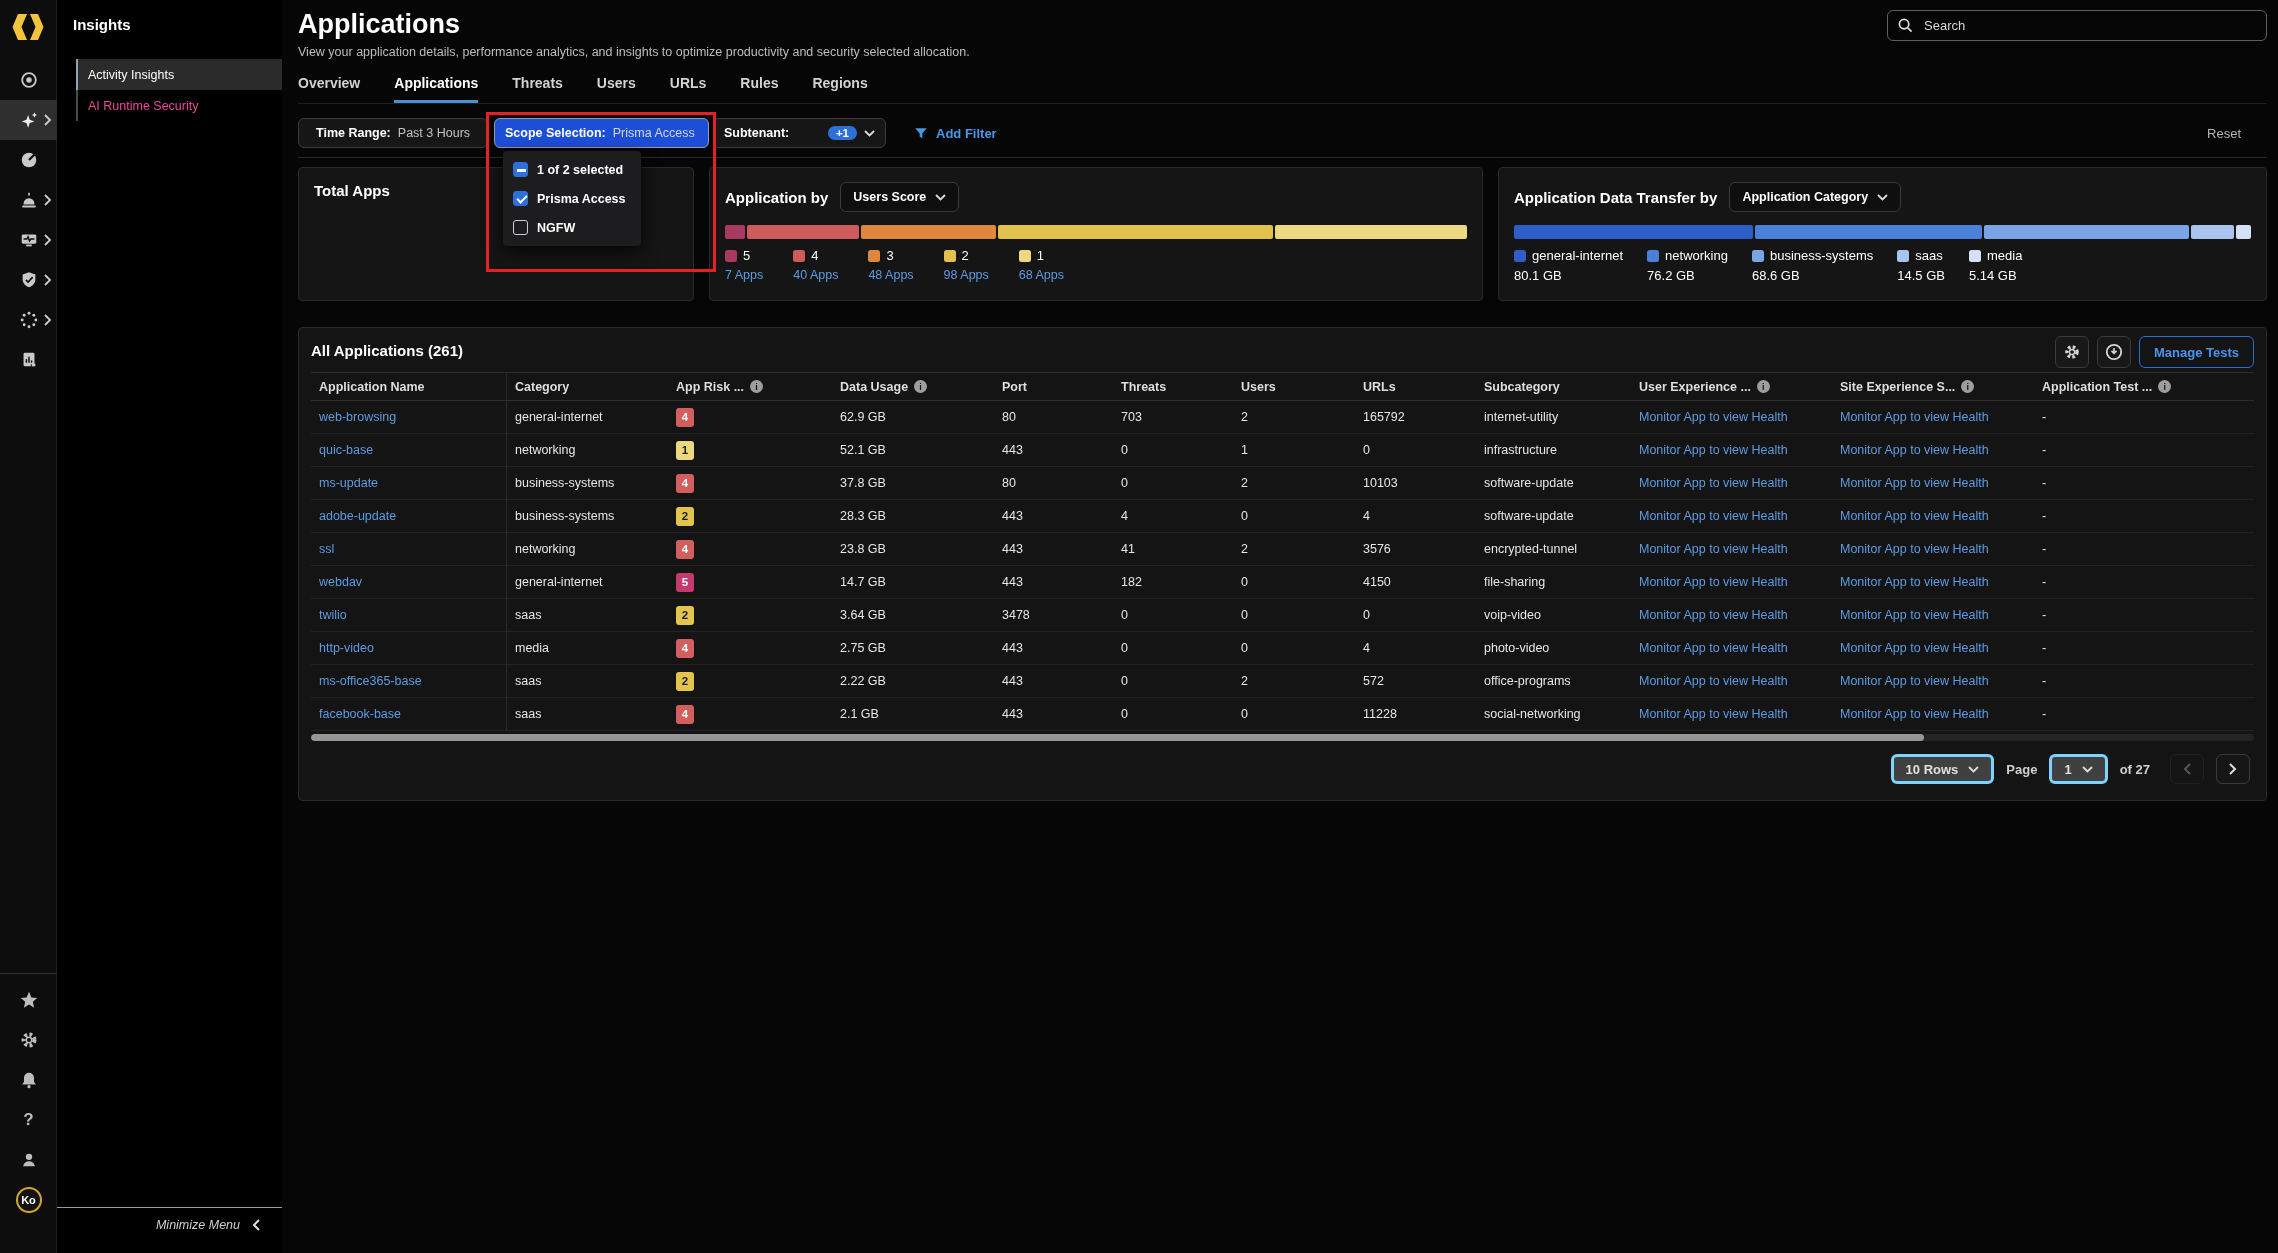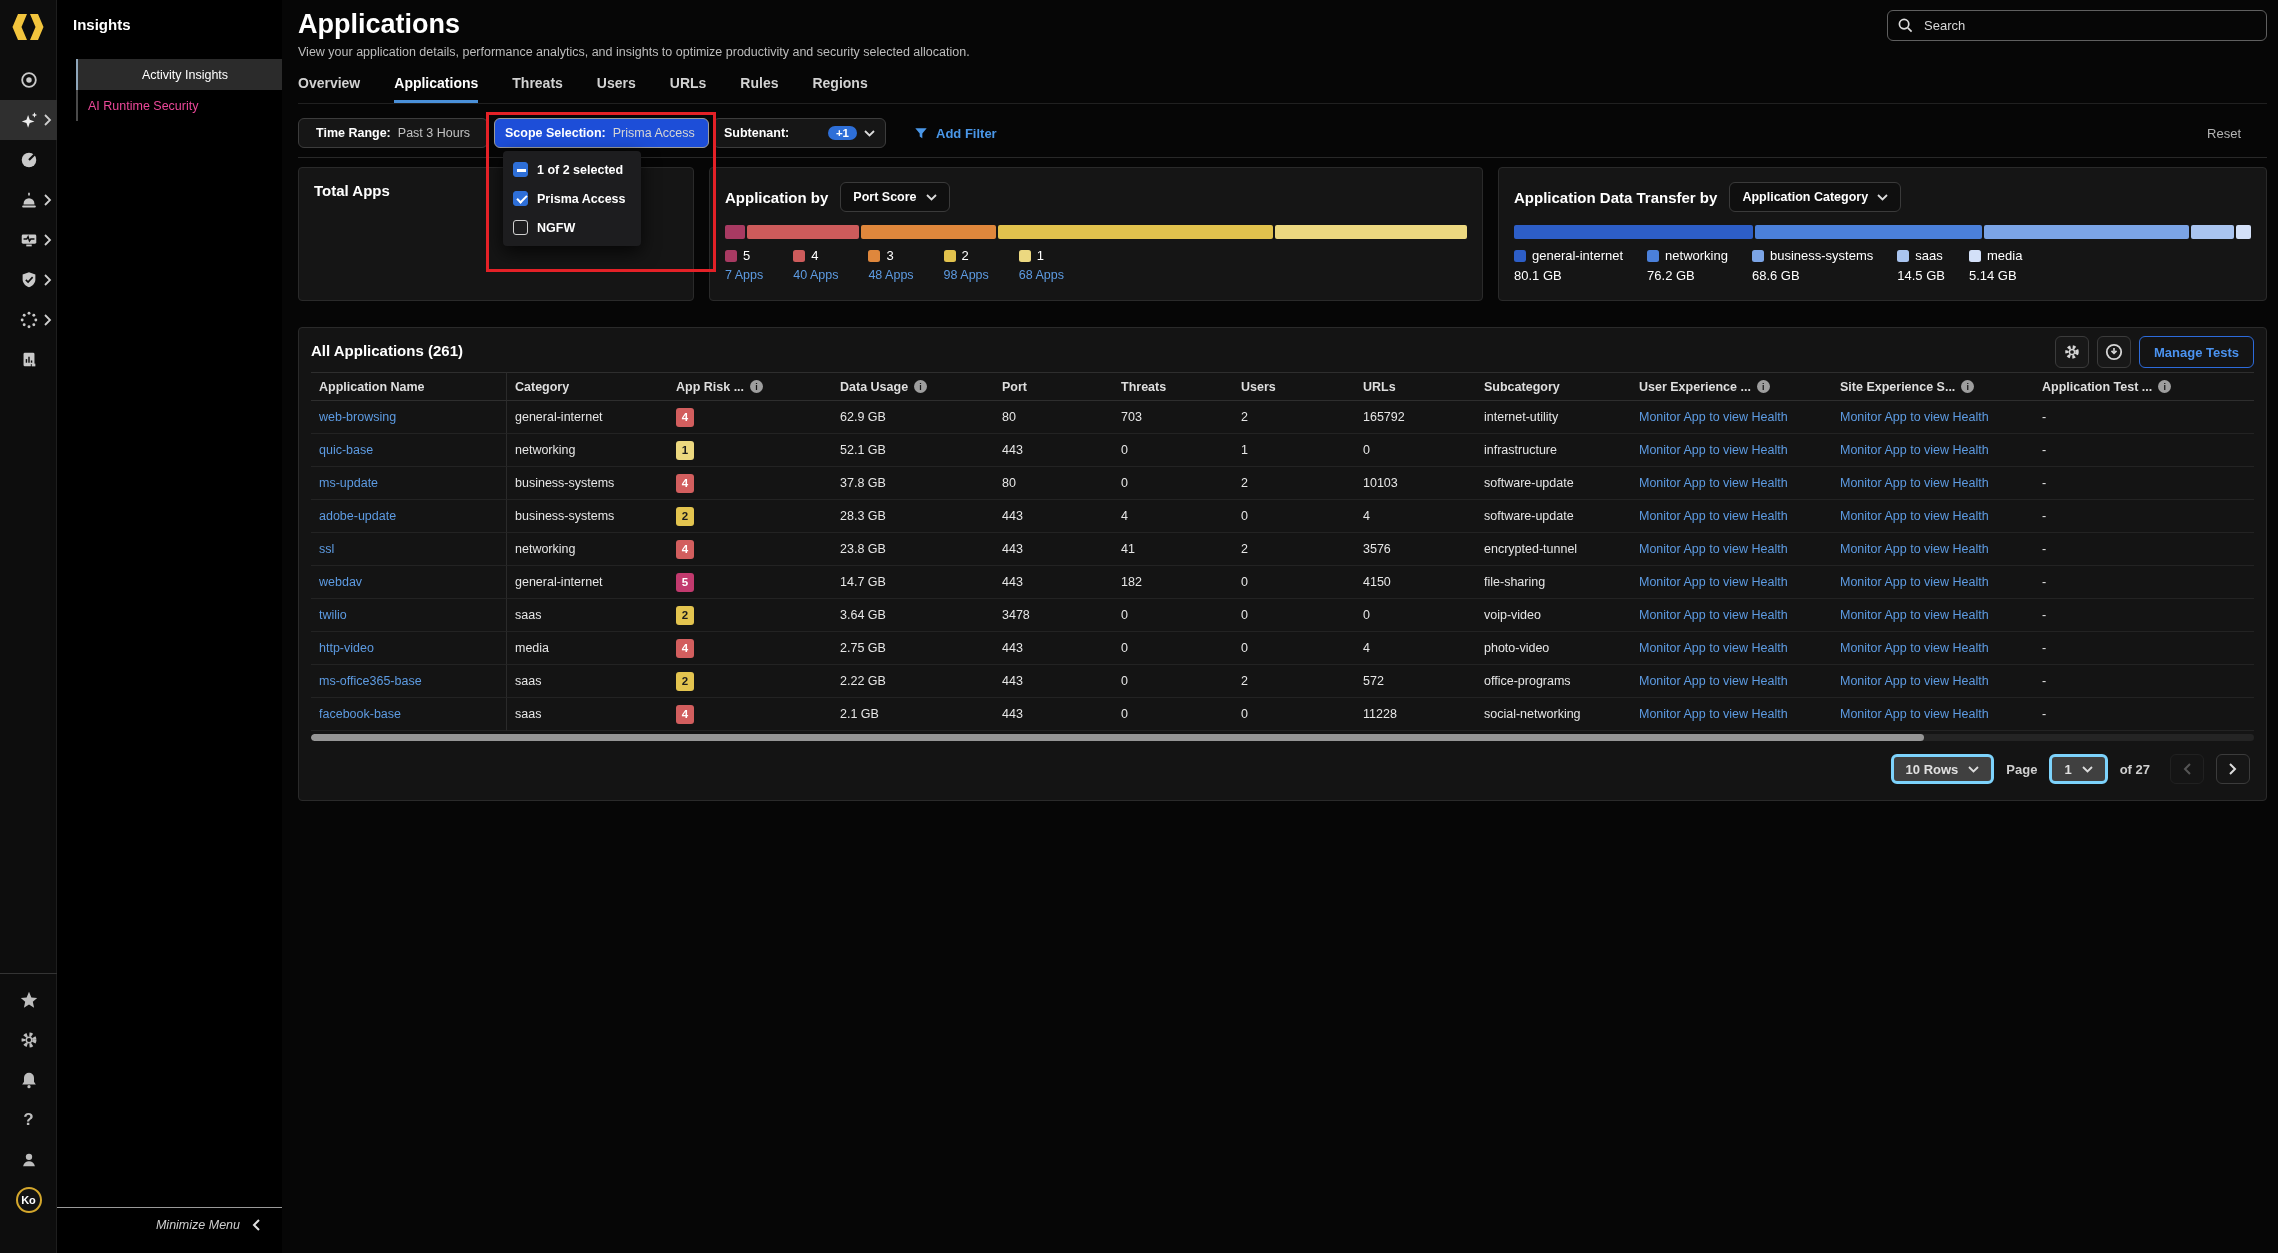--- a/index.html
+++ b/index.html
@@ -19,21 +19,21 @@
   .avatar{width:26px;height:26px;border-radius:50%;border:2px solid #d4a72c;background:#121212;color:#fff;
           font-size:11px;font-weight:bold;display:flex;align-items:center;justify-content:center;}
   .help-q{font-size:17px;font-weight:bold;color:#bdbdbd;}
 
   
   .panel{position:absolute;left:57px;top:0;bottom:0;width:225px;background:#000;z-index:4;}
   .panel-title{padding:16px 0 0 16px;font-size:15px;font-weight:bold;color:#fff;}
   .menu{margin-top:26px;}
   .menu-item{height:31px;display:flex;align-items:center;padding-left:10px;font-size:12.5px;color:#ec4899;
              border-left:2px solid #4a4a4a;margin-left:19px;cursor:pointer;}
-  .menu-item.active{background:#2b2b2b;color:#fff;border-left-color:#8fa6ba;justify-content:center;}
+  .menu-item.active{background:#2b2b2b;color:#fff;border-left-color:#8fa6ba;}
   .panel-footer{position:absolute;left:-57px;bottom:12px;width:282px;height:34px;border-top:1px solid #9a9a9a;
                 display:flex;align-items:center;justify-content:flex-end;gap:12px;padding-right:22px;
                 color:#cfcfcf;font-size:12.5px;font-style:italic;cursor:pointer;}
 
   
   .main{position:absolute;left:282px;top:0;right:0;bottom:0;background:#060606;padding:8px 11px 0 16px;}
   .page-title{font-size:27px;font-weight:bold;color:#fff;line-height:32px;}
   .page-subtitle{margin-top:5px;font-size:12.5px;color:#bdbdbd;}
   .search{position:absolute;top:10px;right:11px;width:380px;height:31px;border:1px solid #5f5f5f;border-radius:6px;
           background:#060606;display:flex;align-items:center;gap:9px;padding:0 10px;z-index:6;}
@@ -354,21 +354,21 @@
 
     <div class="cards">
       <div class="card card-total">
         <div class="card-label">Total Apps</div>
       </div>
 
       <div class="card card-risk">
         <div class="card-head">
           <span class="card-label">Application by</span>
           <div class="mini-select">
-            <span>Port Score</span>
+            <span>Users Score</span>
             <svg width="11" height="7" viewBox="0 0 11 7">
                 <polyline points="1,1 5.5,5.5 10,1" fill="none" stroke="#dcdcdc" stroke-width="1.8"></polyline>
               </svg>
           </div>
         </div>
         <div class="bar">
           <div class="seg" style="width: 2.7%; background: rgb(168, 58, 98);"></div>
           <div class="seg" style="width: 15.3%; background: rgb(205, 91, 91);"></div>
           <div class="seg" style="width: 18.4%; background: rgb(223, 135, 60);"></div>
           <div class="seg" style="width: 37.5%; background: rgb(226, 194, 77);"></div>

